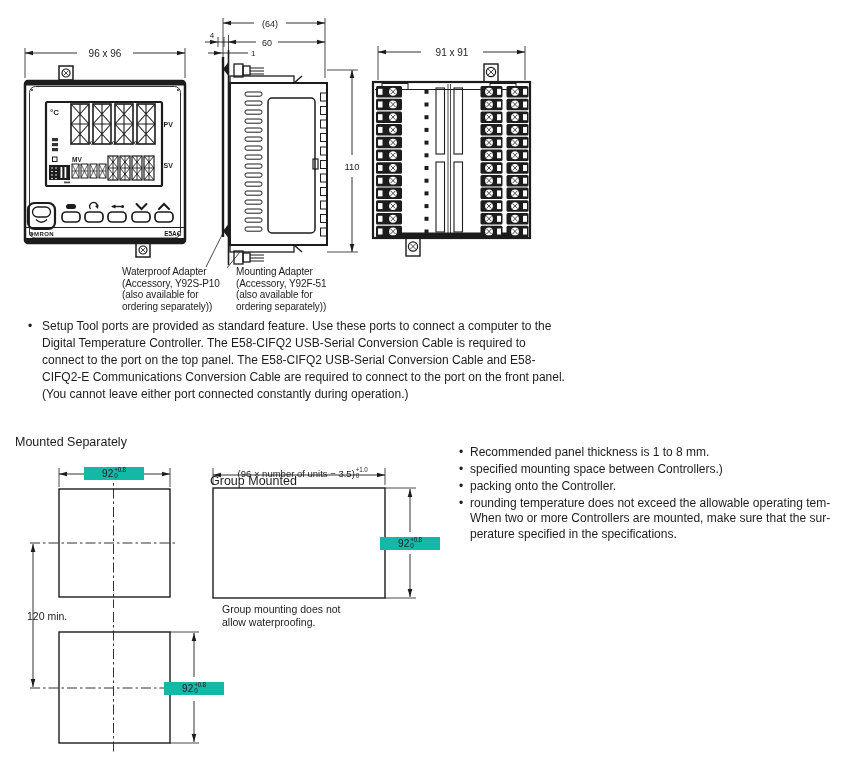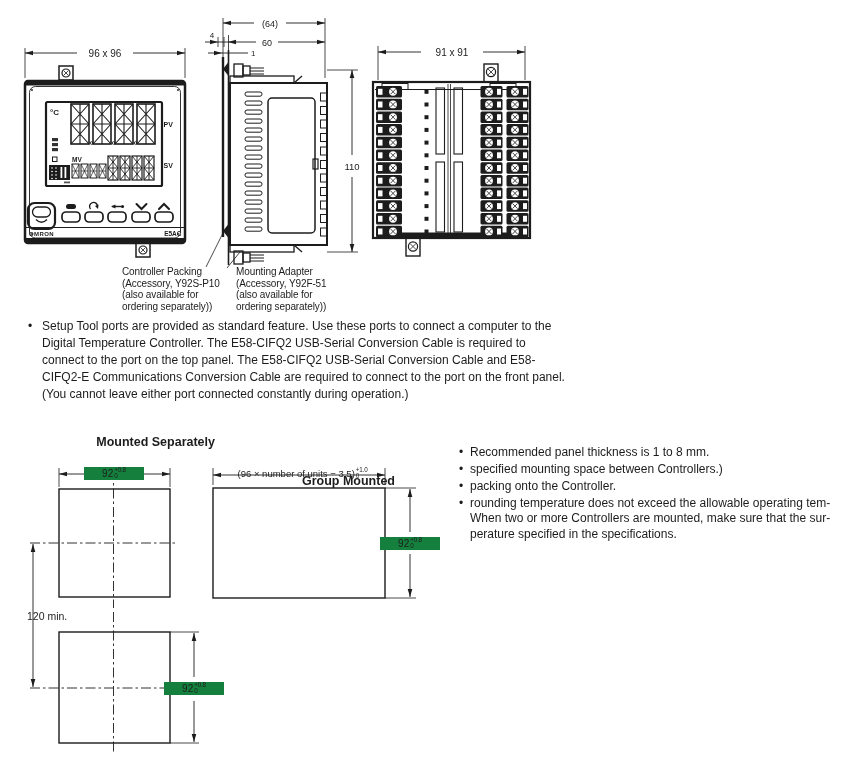--- a/index.html
+++ b/index.html
@@ -10,22 +10,22 @@
   svg text{font-family:"Liberation Sans",sans-serif;fill:#1c1c1c;}
   .s{stroke:#1c1c1c;fill:none;}
   .f{fill:#1c1c1c;stroke:none;}
   .wf{fill:#fff;stroke:none;}
   .dl{stroke:#1c1c1c;stroke-width:0.9;fill:none;}
   .xl{stroke:#1c1c1c;stroke-width:0.8;fill:none;}
   .cl{stroke:#1c1c1c;stroke-width:0.9;stroke-dasharray:10 3 2.5 3;fill:none;}
   .acclabel{font-size:10px;line-height:11.6px;letter-spacing:-0.1px;}
   .para{font-size:12px;line-height:17px;}
   .para .bullet{position:absolute;left:-14px;top:0;}
-  .h-title{font-weight:bold;font-size:12.5px;text-align:right;}
-  .dimlabel{font-size:10px;display:flex;align-items:center;justify-content:center;background:#15803d;}
+  .h-title{font-weight:normal;font-size:12.5px;text-align:left;}
+  .dimlabel{font-size:10px;display:flex;align-items:center;justify-content:center;background:#14b8a6;}
   .tol{display:inline-flex;flex-direction:column;font-size:6.3px;line-height:6.4px;margin-left:1px;letter-spacing:-0.2px;}
   .formula{font-size:9.5px;display:flex;align-items:center;justify-content:center;}
   .notes{font-size:12px;line-height:15.4px;}
   .note{position:relative;padding-left:12px;margin-bottom:1.5px;}
   .note .b{position:absolute;left:1px;}
   .gnote{font-size:10.5px;line-height:13px;}
   .pitch{font-size:10.5px;}
 </style>
 </head>
 <body>
@@ -370,21 +370,21 @@
         <use href="#tcellr" x="138.5" y="185.7"></use>
     </g>
     <g>
       <rect class="s" stroke-width="1.4" x="38" y="198" width="14" height="18" fill="#fff"></rect>
       <circle class="s" stroke-width="1.2" cx="45" cy="206.5" r="4.6"></circle>
       <path class="s" stroke-width="0.8" d="M41.8,203.3 L48.2,209.7 M48.2,203.3 L41.8,209.7"></path>
     </g>
   </svg>
 
   <div class="abs acclabel" style="left:122px;top:266px;width:105px;">
-    <div>Controller Packing</div>
+    <div>Waterproof Adapter</div>
     <div>(Accessory, Y92S-P10</div>
     <div>(also available for</div>
     <div> ordering separately))</div>
   </div>
   <div class="abs acclabel" style="left:236px;top:266px;width:105px;">
     <div>Mounting Adapter</div>
     <div>(Accessory, Y92F-51</div>
     <div>(also available for</div>
     <div>ordering separately))</div>
   </div>
@@ -468,20 +468,24 @@
       </span>
   </div>
   <div class="abs dimlabel" style="left:380px;top:537px;width:60px;">
     <span>92</span>
       <span class="tol">
         <span>+0.8</span>
         <span>0</span>
       </span>
   </div>
   <div class="abs pitch" style="left:4px;top:610px;margin-left:23px;">120 min.</div>
+  <div class="abs gnote" style="left:222px;top:603px;">
+    <div>Group mounting does not</div>
+    <div>allow waterproofing.</div>
+  </div>
 
   <div class="abs notes" style="left:458px;top:445px;width:396px;">
     <div class="note">
       <span class="b">•</span>
       <div>Recommended panel thickness is 1 to 8 mm.</div>
     </div>
     <div class="note">
       <span class="b">•</span>
       <div>specified mounting space between Controllers.)</div>
     </div>

